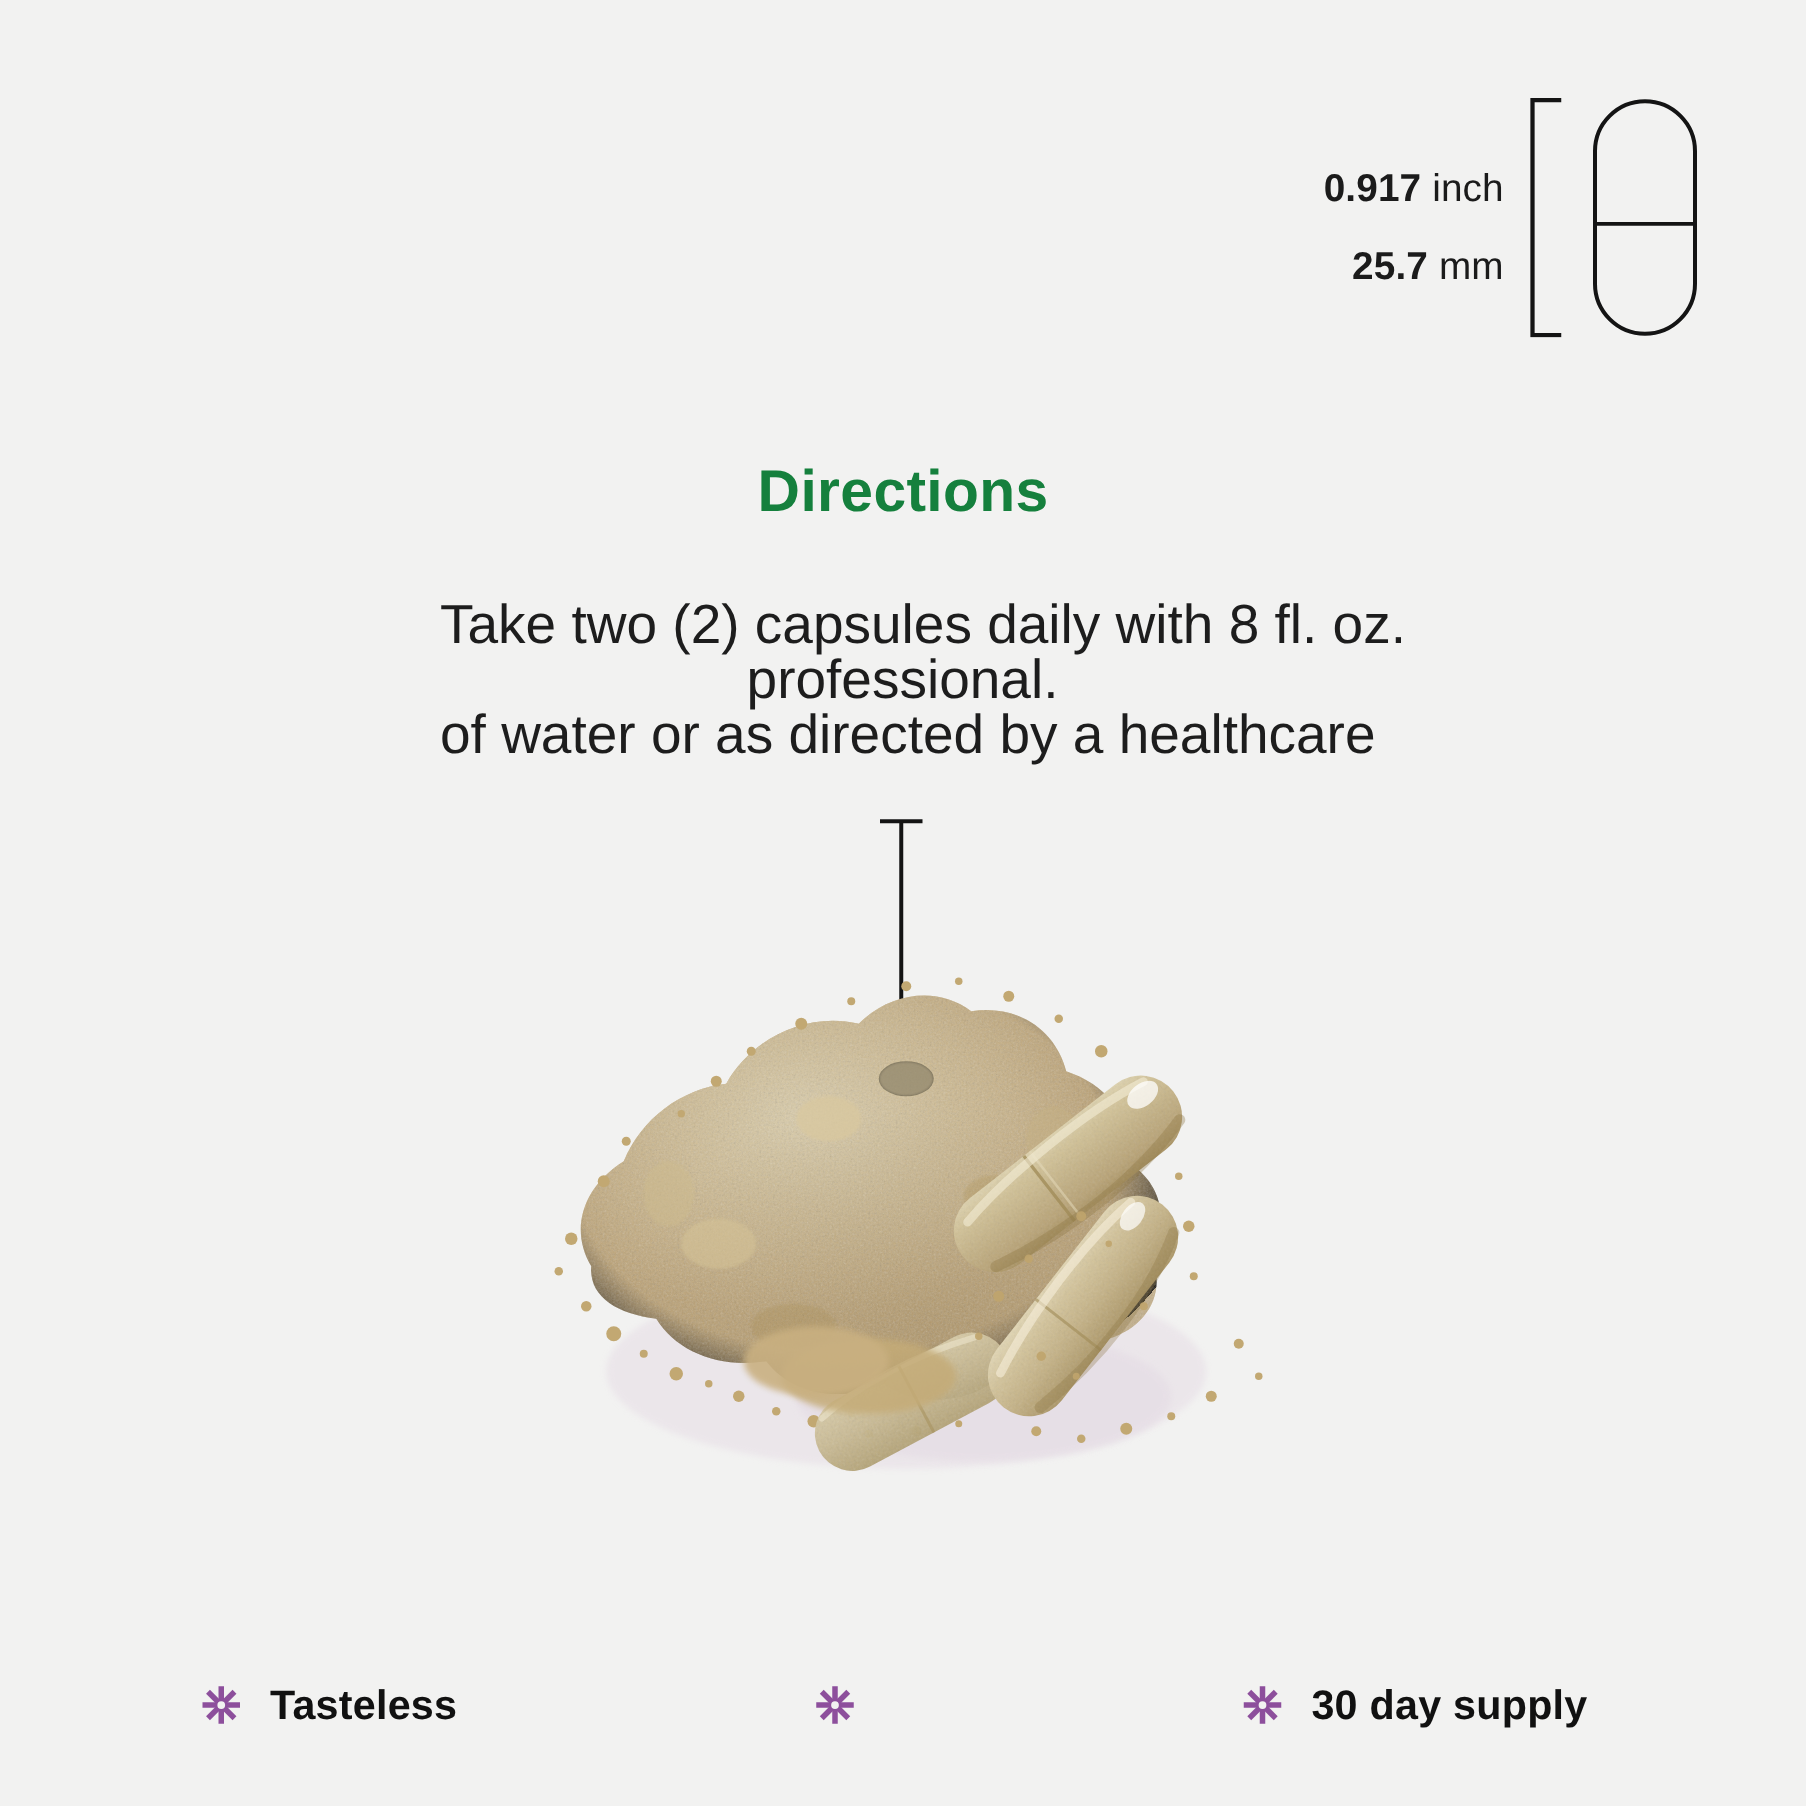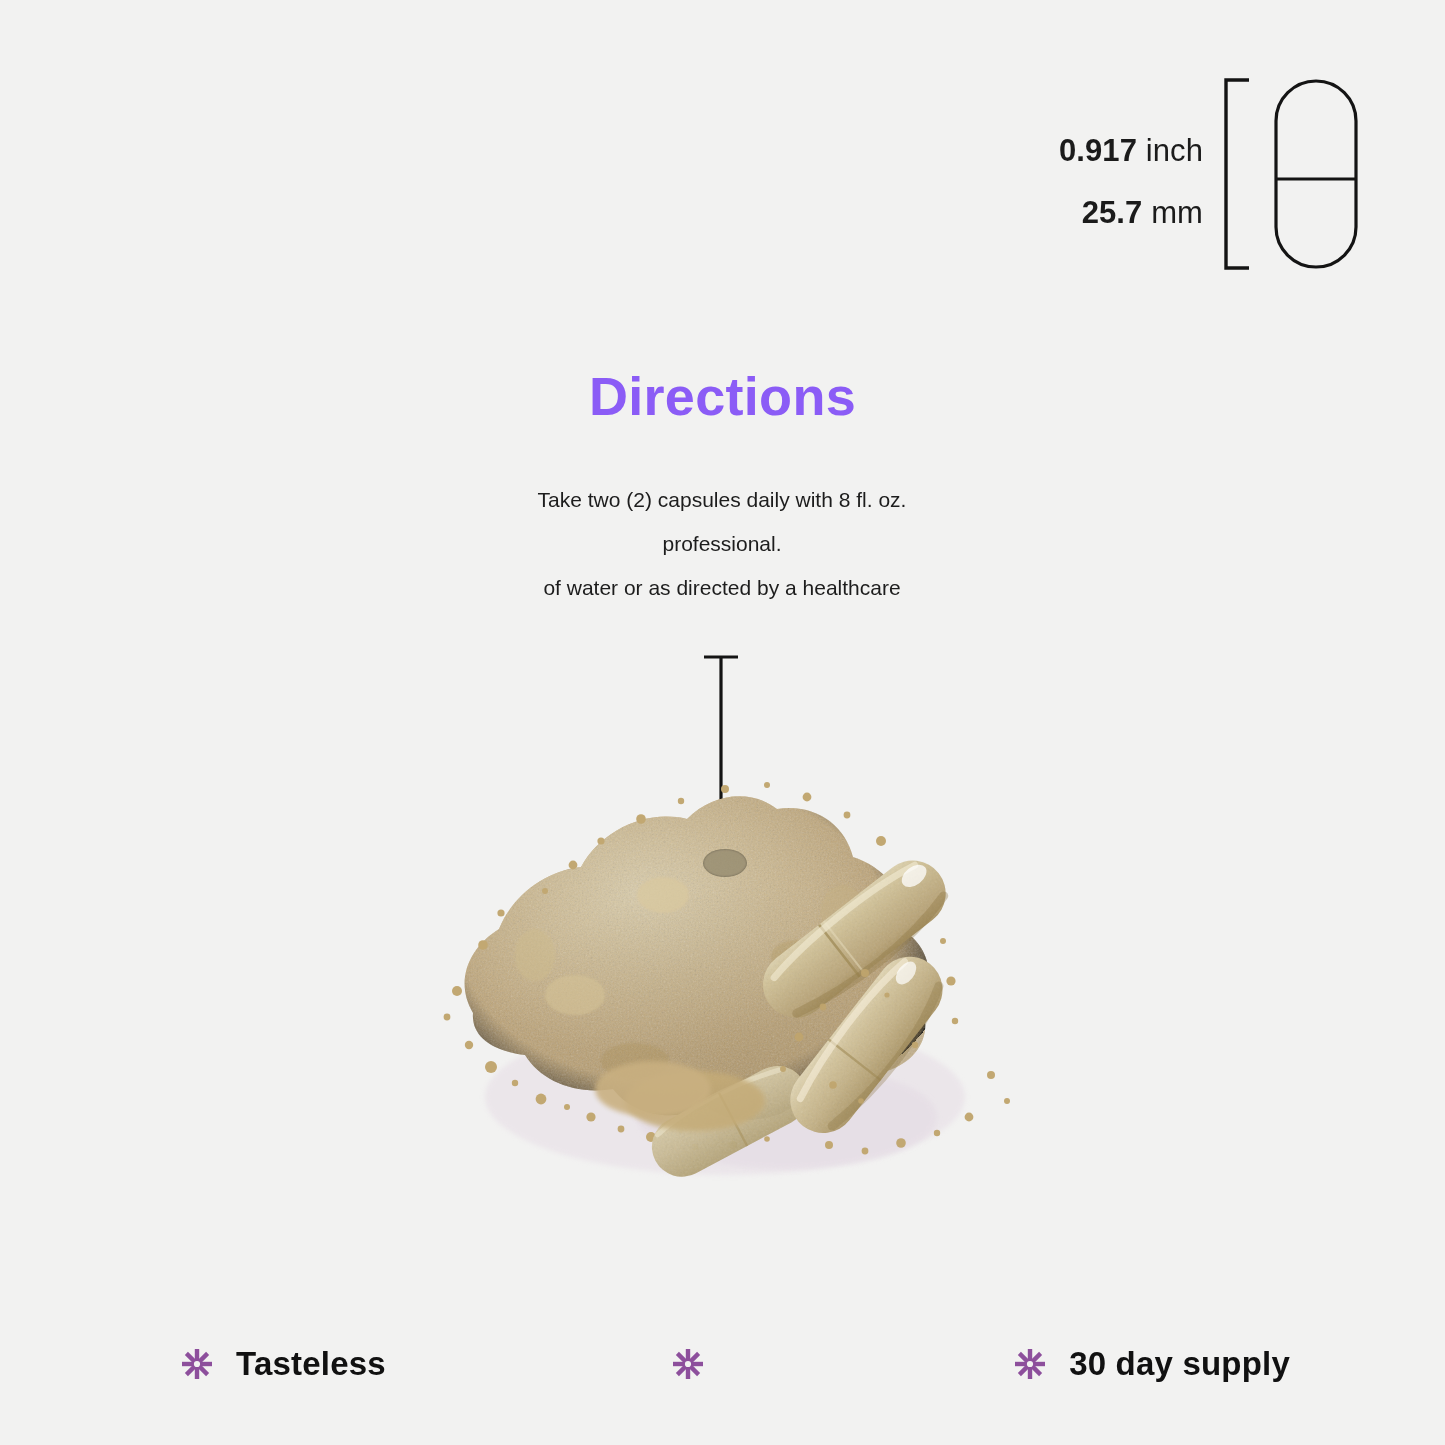--- a/index.html
+++ b/index.html
@@ -63,34 +63,34 @@
     height: 192px;
   }
 
   
   #directions-heading {
     position: absolute;
     top: 365px;
     left: 0;
     width: 1445px;
     text-align: center;
-    font-size: 54px;
+    font-size: 47px;
     font-weight: bold;
-    color: #8b5cf6;
+    color: #15803d;
     letter-spacing: 0.3px;
   }
 
   
   #directions-body {
     position: absolute;
     top: 478px;
     left: 352px;
     width: 740px;
     text-align: center;
-    font-size: 21px;
+    font-size: 44px;
     line-height: 44px;
     color: #1d1d1d;
     font-weight: normal;
   }
   #directions-body .pline {
     display: block;
     white-space: nowrap;
   }
 
   
@@ -110,21 +110,21 @@
     width: 640px;
     height: 510px;
   }
   #product-photo svg {
     display: block;
   }
 
   
   #feature-row {
     position: absolute;
-    left: 180px;
+    left: 160px;
     top: 1345px;
     width: 1110px;
     display: flex;
     align-items: center;
     justify-content: space-between;
   }
   .feature {
     display: flex;
     align-items: center;
     white-space: nowrap;

